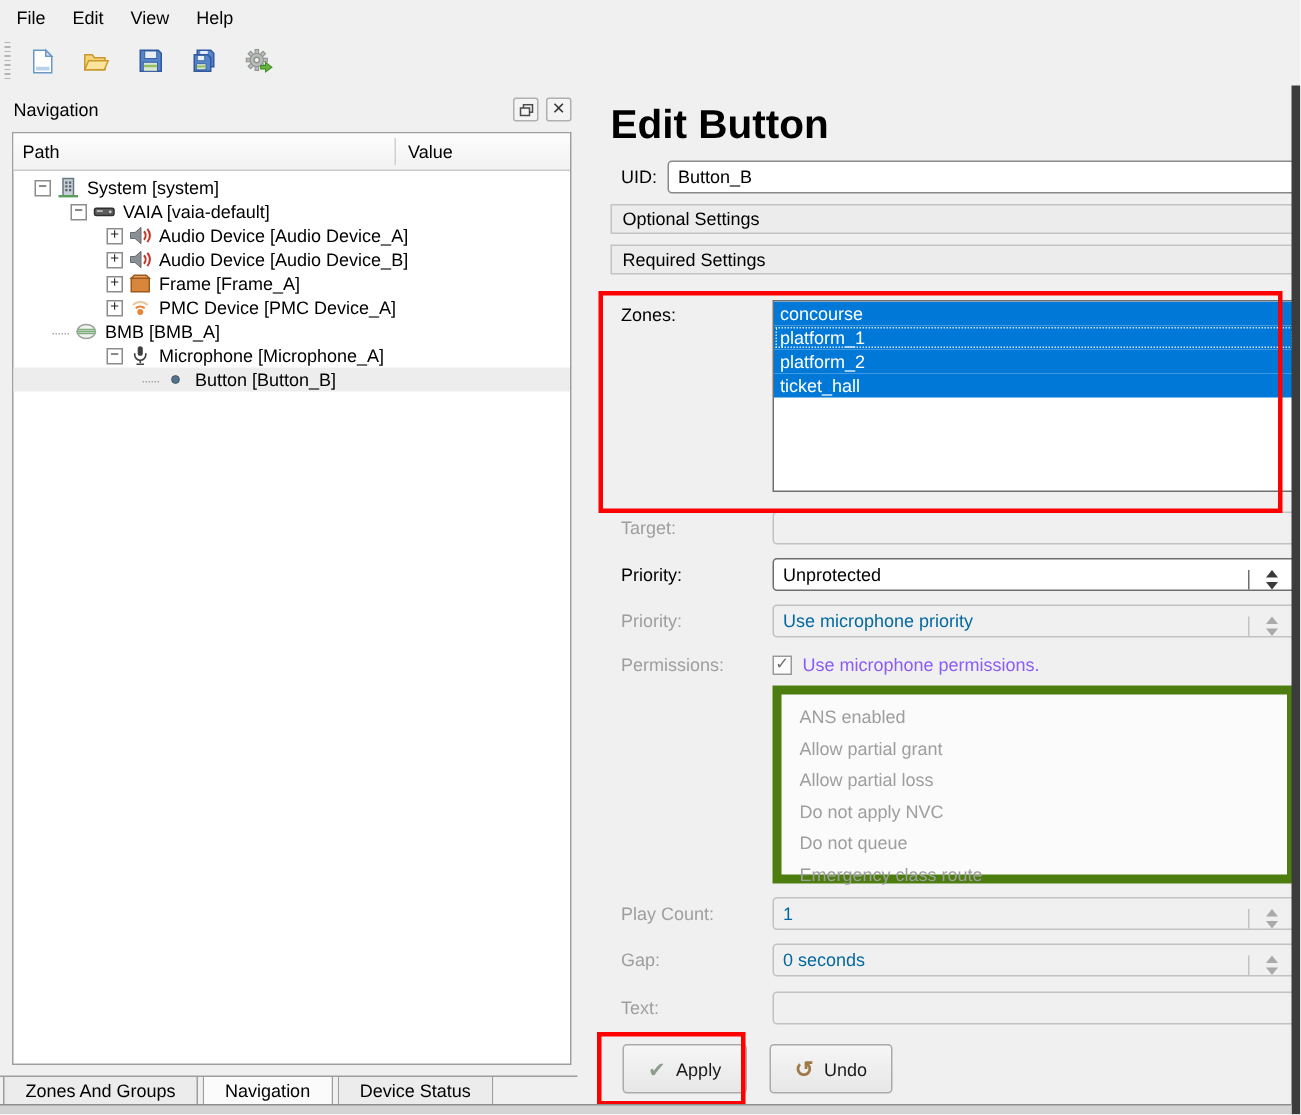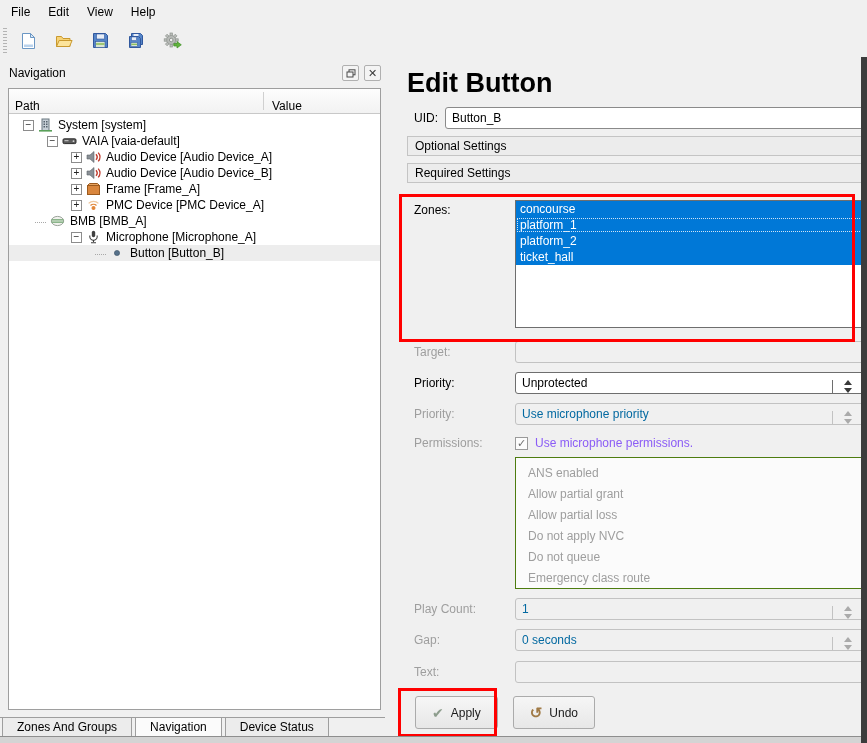--- a/index.html
+++ b/index.html
@@ -18,21 +18,21 @@
   .tool-btn svg{display:block;}
 
   
   .dock-title{position:absolute;left:0;top:62px;width:385px;height:22px;display:flex;align-items:center;padding-left:9px;box-sizing:border-box;}
   .dock-btns{margin-left:auto;display:flex;align-items:center;gap:5px;padding-right:4px;}
   .dock-btn{width:15px;height:14px;display:flex;align-items:center;justify-content:center;border:1px solid #b0b0b0;border-radius:2px;background:#f4f4f4;}
   .close-x{font-size:11px;line-height:11px;color:#3a3a3a;}
 
   
   .tree-panel{position:absolute;left:8px;top:88px;width:373px;height:622px;background:#fff;border:1px solid #9e9e9e;box-sizing:border-box;}
-  .tree-header{position:relative;height:24px;background:linear-gradient(#fdfdfd,#f2f2f2);border-bottom:1px solid #c8c8c8;display:flex;align-items:flex-end;}
+  .tree-header{position:relative;height:24px;background:linear-gradient(#fdfdfd,#f2f2f2);border-bottom:1px solid #c8c8c8;display:flex;align-items:center;}
   .col-path{padding-left:6px;}
   .col-sep{position:absolute;left:254px;top:3px;bottom:3px;width:1px;background:#d0d0d0;}
   .col-value{position:absolute;left:263px;}
   .tree-rows{padding-top:3px;}
   .trow{height:16px;display:flex;align-items:center;white-space:nowrap;box-sizing:border-box;}
   .trow.sel{background:#ededed;}
   .expander{width:11px;height:11px;box-sizing:border-box;border:1px solid #8c8c8c;background:#fff;
             font-size:10px;line-height:8px;text-align:center;flex-shrink:0;color:#222;}
   .connector{width:11px;height:2px;border-bottom:1px dotted #a8a8a8;flex-shrink:0;}
   .ticon{width:15px;height:14px;margin:0 5px 0 4px;flex-shrink:0;display:inline-flex;}
@@ -68,21 +68,21 @@
   .combo.dis .spin{border-left-color:#c2c2c2;}
   .arr{width:0;height:0;border-left:4px solid transparent;border-right:4px solid transparent;}
   .arr.up{border-bottom:5px solid #3a3a3a;}
   .arr.dn{border-top:5px solid #3a3a3a;}
   .combo.dis .arr.up{border-bottom-color:#aaa;}
   .combo.dis .arr.dn{border-top-color:#aaa;}
   .cbwrap{display:flex;align-items:center;}
   .cb{width:13px;height:13px;border:1px solid #9a9a9a;background:#fcfcfc;display:flex;align-items:center;justify-content:center;
       font-size:11px;line-height:11px;color:#6e6e6e;margin-right:7px;box-sizing:border-box;flex-shrink:0;}
   .cb-label{color:#8b5cf6;}
-  .permbox{flex:1;height:132px;border:1px solid #4d7c0f;background:#fbfbfb;box-sizing:border-box;padding:5px 0 0 12px;color:#9e9e9e;}
+  .permbox{flex:1;height:132px;border:6px solid #4d7c0f;background:#fbfbfb;box-sizing:border-box;padding:5px 0 0 12px;color:#9e9e9e;}
   .popt{line-height:21px;}
   .btn-row{display:flex;gap:15px;padding-left:8px;}
   .btn{height:33px;border:1px solid #ababab;border-radius:3px;background:linear-gradient(#f6f6f6,#e7e7e7);
        display:inline-flex;align-items:center;justify-content:center;gap:7px;
        font-family:"Liberation Sans",sans-serif;font-size:12px;color:#1a1a1a;padding:0 16px;}
   .check-glyph{color:#8d9d8d;font-size:14px;}
   .undo-glyph{color:#a07a46;font-size:15px;font-weight:bold;}
 
   
   .red-rect{position:absolute;border:3px solid #f00;box-sizing:border-box;pointer-events:none;}

